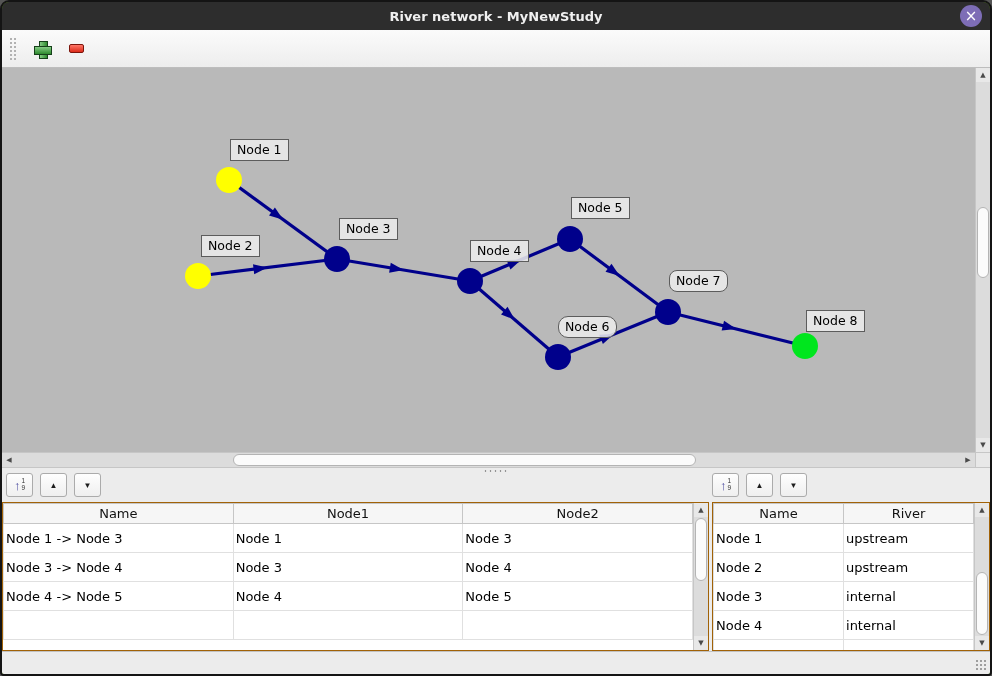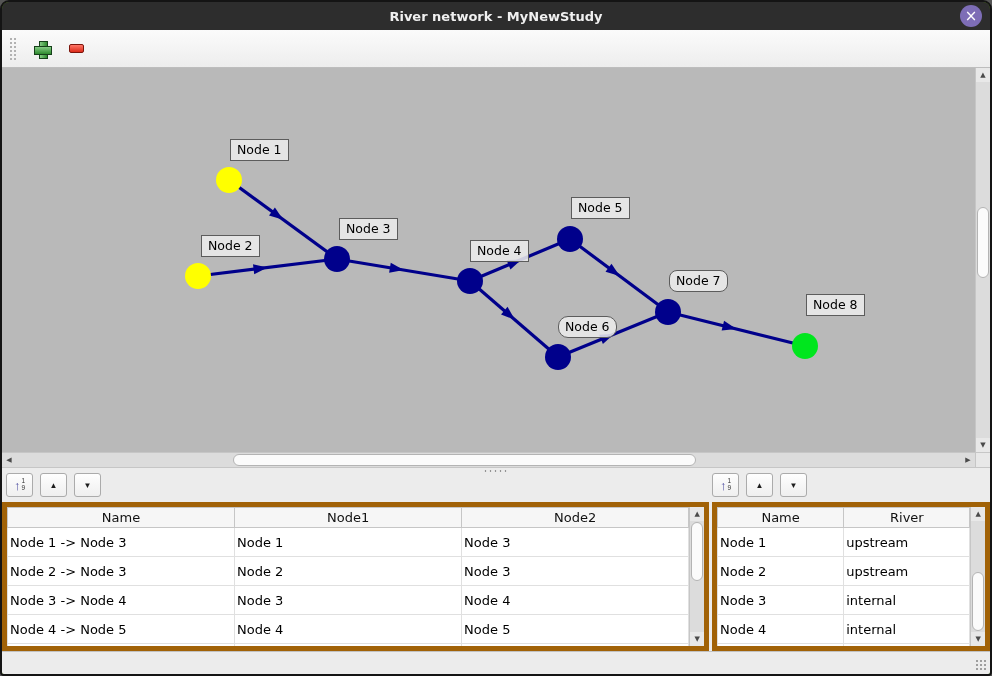--- a/index.html
+++ b/index.html
@@ -97,21 +97,21 @@
     display:flex; align-items:center; justify-content:center; padding:0; color:#1c1c1c;
   }
   .tri { font-size:8px; color:#1c1c1c; }
   .sort-wrap { display:flex; align-items:center; }
   .sort-arrow { font-size:13px; font-weight:bold; color:#4c4ca0; line-height:1; }
   .sort-nums { display:flex; flex-direction:column; font-size:6.5px; color:#333;
                line-height:1.05; margin-left:1px; }
 
   
   .tables-row { flex:0 0 149px; display:flex; background:#ececec; }
-  .table-box { display:flex; height:149px; overflow:hidden; border:5px solid #a16207; background:#fff; }
+  .table-box { display:flex; height:149px; overflow:hidden; border:1px solid #a16207; background:#fff; }
   .table-box.left { width:707px; margin-right:3px; }
   .table-box.right { width:278px; }
   table { border-collapse:collapse; table-layout:fixed; background:#fff;
           font-size:13px; align-self:flex-start; }
   .table-box.left table { width:691px; }
   .table-box.right table { width:262px; }
   th { height:20px; background:#f6f6f6; border:1px solid #c6c6c6; font-weight:normal;
        text-align:center; padding:0; font-size:13px; color:#111; }
   td { height:29px; border:1px solid #e0e0e0; padding:0 2px; color:#000;
        overflow:hidden; white-space:nowrap; }
@@ -177,21 +177,21 @@
           <circle cx="803" cy="278" r="13" fill="#00e61e"></circle>
         </svg>
       <div id="label-layer">
           <div class="node-label" style="left: 228px; top: 71px;">Node 1</div>
           <div class="node-label" style="left: 199px; top: 167px;">Node 2</div>
           <div class="node-label" style="left: 337px; top: 150px;">Node 3</div>
           <div class="node-label" style="left: 468px; top: 172px;">Node 4</div>
           <div class="node-label" style="left: 569px; top: 129px;">Node 5</div>
           <div class="node-label" style="left: 556px; top: 248px; border-radius: 10px;">Node 6</div>
           <div class="node-label" style="left: 667px; top: 202px; border-radius: 8px;">Node 7</div>
-          <div class="node-label" style="left: 804px; top: 226px;">Node 8</div>
+          <div class="node-label" style="left: 804px; top: 242px;">Node 8</div>
         </div>
     </div>
     <div class="vscroll">
       <div class="scroll-arrow">▲</div>
       <div class="vtrack">
         <div class="vthumb" style="top:35%;height:20%;"></div>
       </div>
       <div class="scroll-arrow">▼</div>
     </div>
   </div>
@@ -256,25 +256,20 @@
             <th>Node2</th>
           </tr>
         </thead>
         <tbody id="left-tbody">
             <tr>
               <td>Node 1 -&gt; Node 3</td>
               <td>Node 1</td>
               <td>Node 3</td>
             </tr>
             <tr>
-              <td>Node 2 -&gt; Node 3</td>
-              <td>Node 2</td>
-              <td>Node 3</td>
-            </tr>
-            <tr>
               <td>Node 3 -&gt; Node 4</td>
               <td>Node 3</td>
               <td>Node 4</td>
             </tr>
             <tr>
               <td>Node 4 -&gt; Node 5</td>
               <td>Node 4</td>
               <td>Node 5</td>
             </tr>
             <tr>

